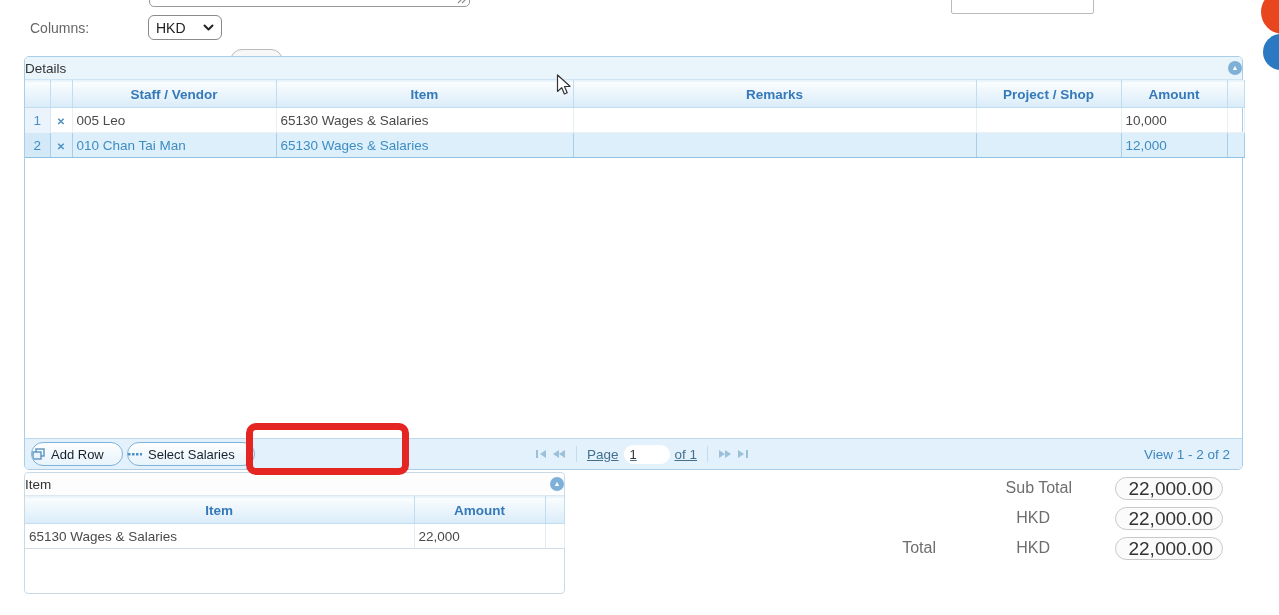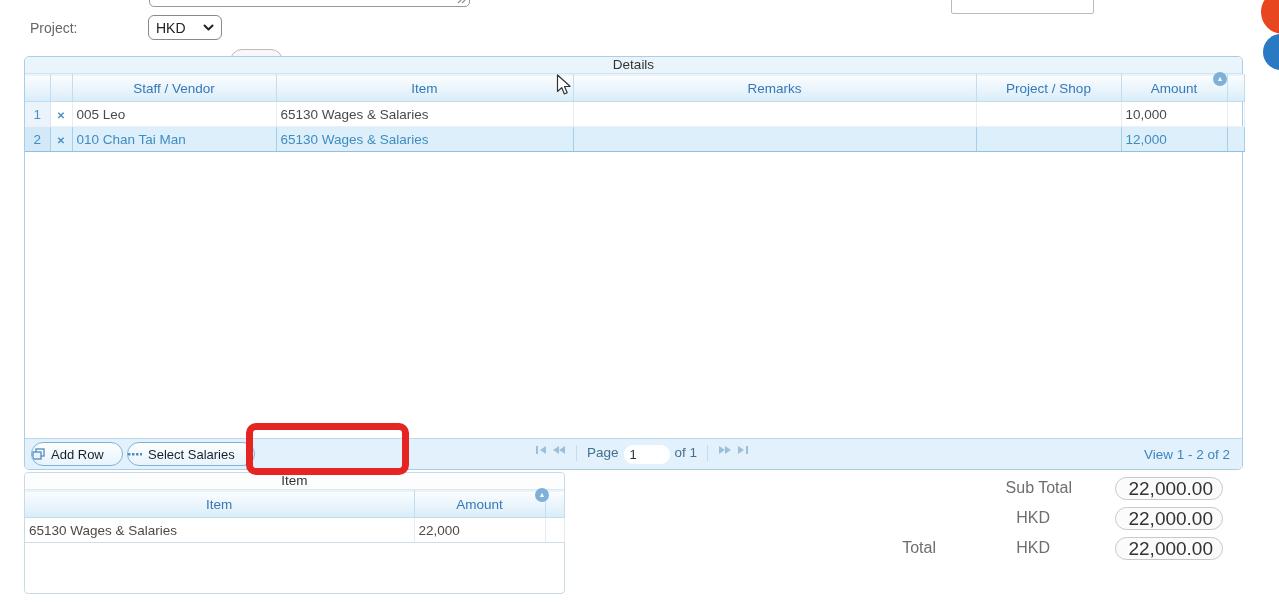--- a/index.html
+++ b/index.html
@@ -21,29 +21,29 @@
               display:flex; align-items:center; justify-content:center;margin-top:34px; }
   .tr-box { left:951px; top:-22px; width:143px; height:36px; border:1px solid #bbb;
             background:#fff; border-radius:2px; }
   .fab { border-radius:50%; }
   .fab-red  { left:1261px; top:-10px; width:44px; height:44px; background:#e8461f; }
   .fab-blue { left:1263px; top:34px;  width:36px; height:36px; background:#2b79c2; }
 
   
   .details-panel { left:24px; top:56px; width:1219px; height:414px;
                    border:1px solid #aacde8; border-radius:5px; background:#fff; }
-  .panel-title { height:17px; background:#e9f4fb; border-bottom:1px solid #cfe5f4;
-                 display:flex; align-items:center; padding:0 15px; font-size:13.5px;
-                 color:#333; border-radius:4px 4px 0 0;flex-direction:column; }
+  .panel-title { height:23px; background:#e9f4fb; border-bottom:1px solid #cfe5f4;
+                 display:flex; align-items:center; padding:0 0; font-size:13.5px;
+                 color:#333; border-radius:4px 4px 0 0; }
   .collapse-btn { margin-left:auto; width:14px; height:14px; border-radius:50%;
                   background:#7fb1d8; color:#fff; font-size:7px; line-height:14px;
                   text-align:center; cursor:pointer; }
   table { border-collapse:collapse; table-layout:fixed; width:100%; }
   th { height:27px; background:linear-gradient(#fbfdfe,#d9ecf9); color:#3579b8;
-       font-size:13.5px; font-weight:normal; border-right:1px solid #c3ddf0;
+       font-size:13.5px; font-weight:bold; border-right:1px solid #c3ddf0;
        border-bottom:1px solid #c3ddf0; border-top:1px solid #e8f3fa; overflow:hidden; }
   td { height:25px; font-size:13.5px; color:#4a4a4a; border-right:1px solid #e6eff6;
        border-bottom:1px solid #eaf1f7; padding:0 4px; white-space:nowrap; overflow:hidden; }
   td.rownum { background:#ebf4fc; color:#4a90c4; text-align:center; padding:0;
               border-right:1px solid #d7e8f4; }
   td.delcell { text-align:center; padding:0; }
   .del-x { color:#4a90c4; font-size:10px; font-weight:bold; cursor:pointer; }
   td.amount { }
   tr.selected td { background:#ddeffb; color:#3e8dc0;
                    border-top:1px solid #8fc1e2; border-bottom:1px solid #8fc1e2;
@@ -52,22 +52,22 @@
 
   
   .grid-toolbar { position:absolute; left:0; bottom:0; width:100%; height:31px;
                   background:#e2f1fb; border-top:1px solid #bcd9ee;
                   border-radius:0 0 4px 4px; display:flex; align-items:center; padding:0 6px; }
   .tb-btn { height:24px; border:1px solid #7fb2d9; border-radius:13px;
             background:linear-gradient(#fefefe,#e7f3fb); color:#16222e; font-size:13px;
             display:inline-flex; align-items:center; justify-content:flex-start; gap:6px;
             margin-right:4px; cursor:pointer; white-space:nowrap; overflow:hidden; }
   .btn-addrow { width:92px; } .btn-selcols { width:128px; } .btn-mpf { width:134px; }
-  .pager { position:absolute; left:510px; display:flex; gap:5px;
-           color:#44708e; font-size:13.5px; }
+  .pager { position:absolute; left:510px; display:flex; align-items:center; gap:5px;
+           color:#44708e; font-size:13.5px;text-decoration:underline; }
   .pager .divider { width:1px; height:16px; background:#c3dcee; margin:0 5px; }
   .page-input { width:46px; height:19px; border:none; border-radius:9px; background:#fff;
                 font-size:13px; color:#333; padding:0 6px;
                 font-family:"Liberation Sans", sans-serif; }
   .pgico { display:inline-flex; cursor:default; }
   .view-info { margin-left:auto; color:#3e86bf; font-size:13.5px; padding-right:6px; }
 
   
   .annotation-rect { left:246px; top:423px; width:163px; height:52px;
                      border:7px solid #e42522; border-radius:10px; z-index:60;
@@ -90,21 +90,21 @@
   svg { display:block; }
 </style>
 </head>
 <body>
 
 <div class="abs textarea-stub">
   <svg class="resize-grip" width="10" height="10">
     <path d="M1,9 L9,1 M5,9 L9,5" stroke="#909090" stroke-width="1.2" fill="none"></path>
   </svg>
 </div>
-<div class="abs currency-label">Project:</div>
+<div class="abs currency-label">Columns:</div>
 <div class="abs currency-select">
   <span>HKD</span>
   <svg class="chev" width="11" height="7">
     <path d="M1.5,1.5 L5.5,5.5 L9.5,1.5" stroke="#222" stroke-width="2" fill="none" stroke-linecap="round" stroke-linejoin="round"></path>
   </svg>
 </div>
 <div class="abs rate-box">1.0000</div>
 <div class="abs tr-box"></div>
 <div class="abs fab fab-red"></div>
 <div class="abs fab fab-blue"></div>

